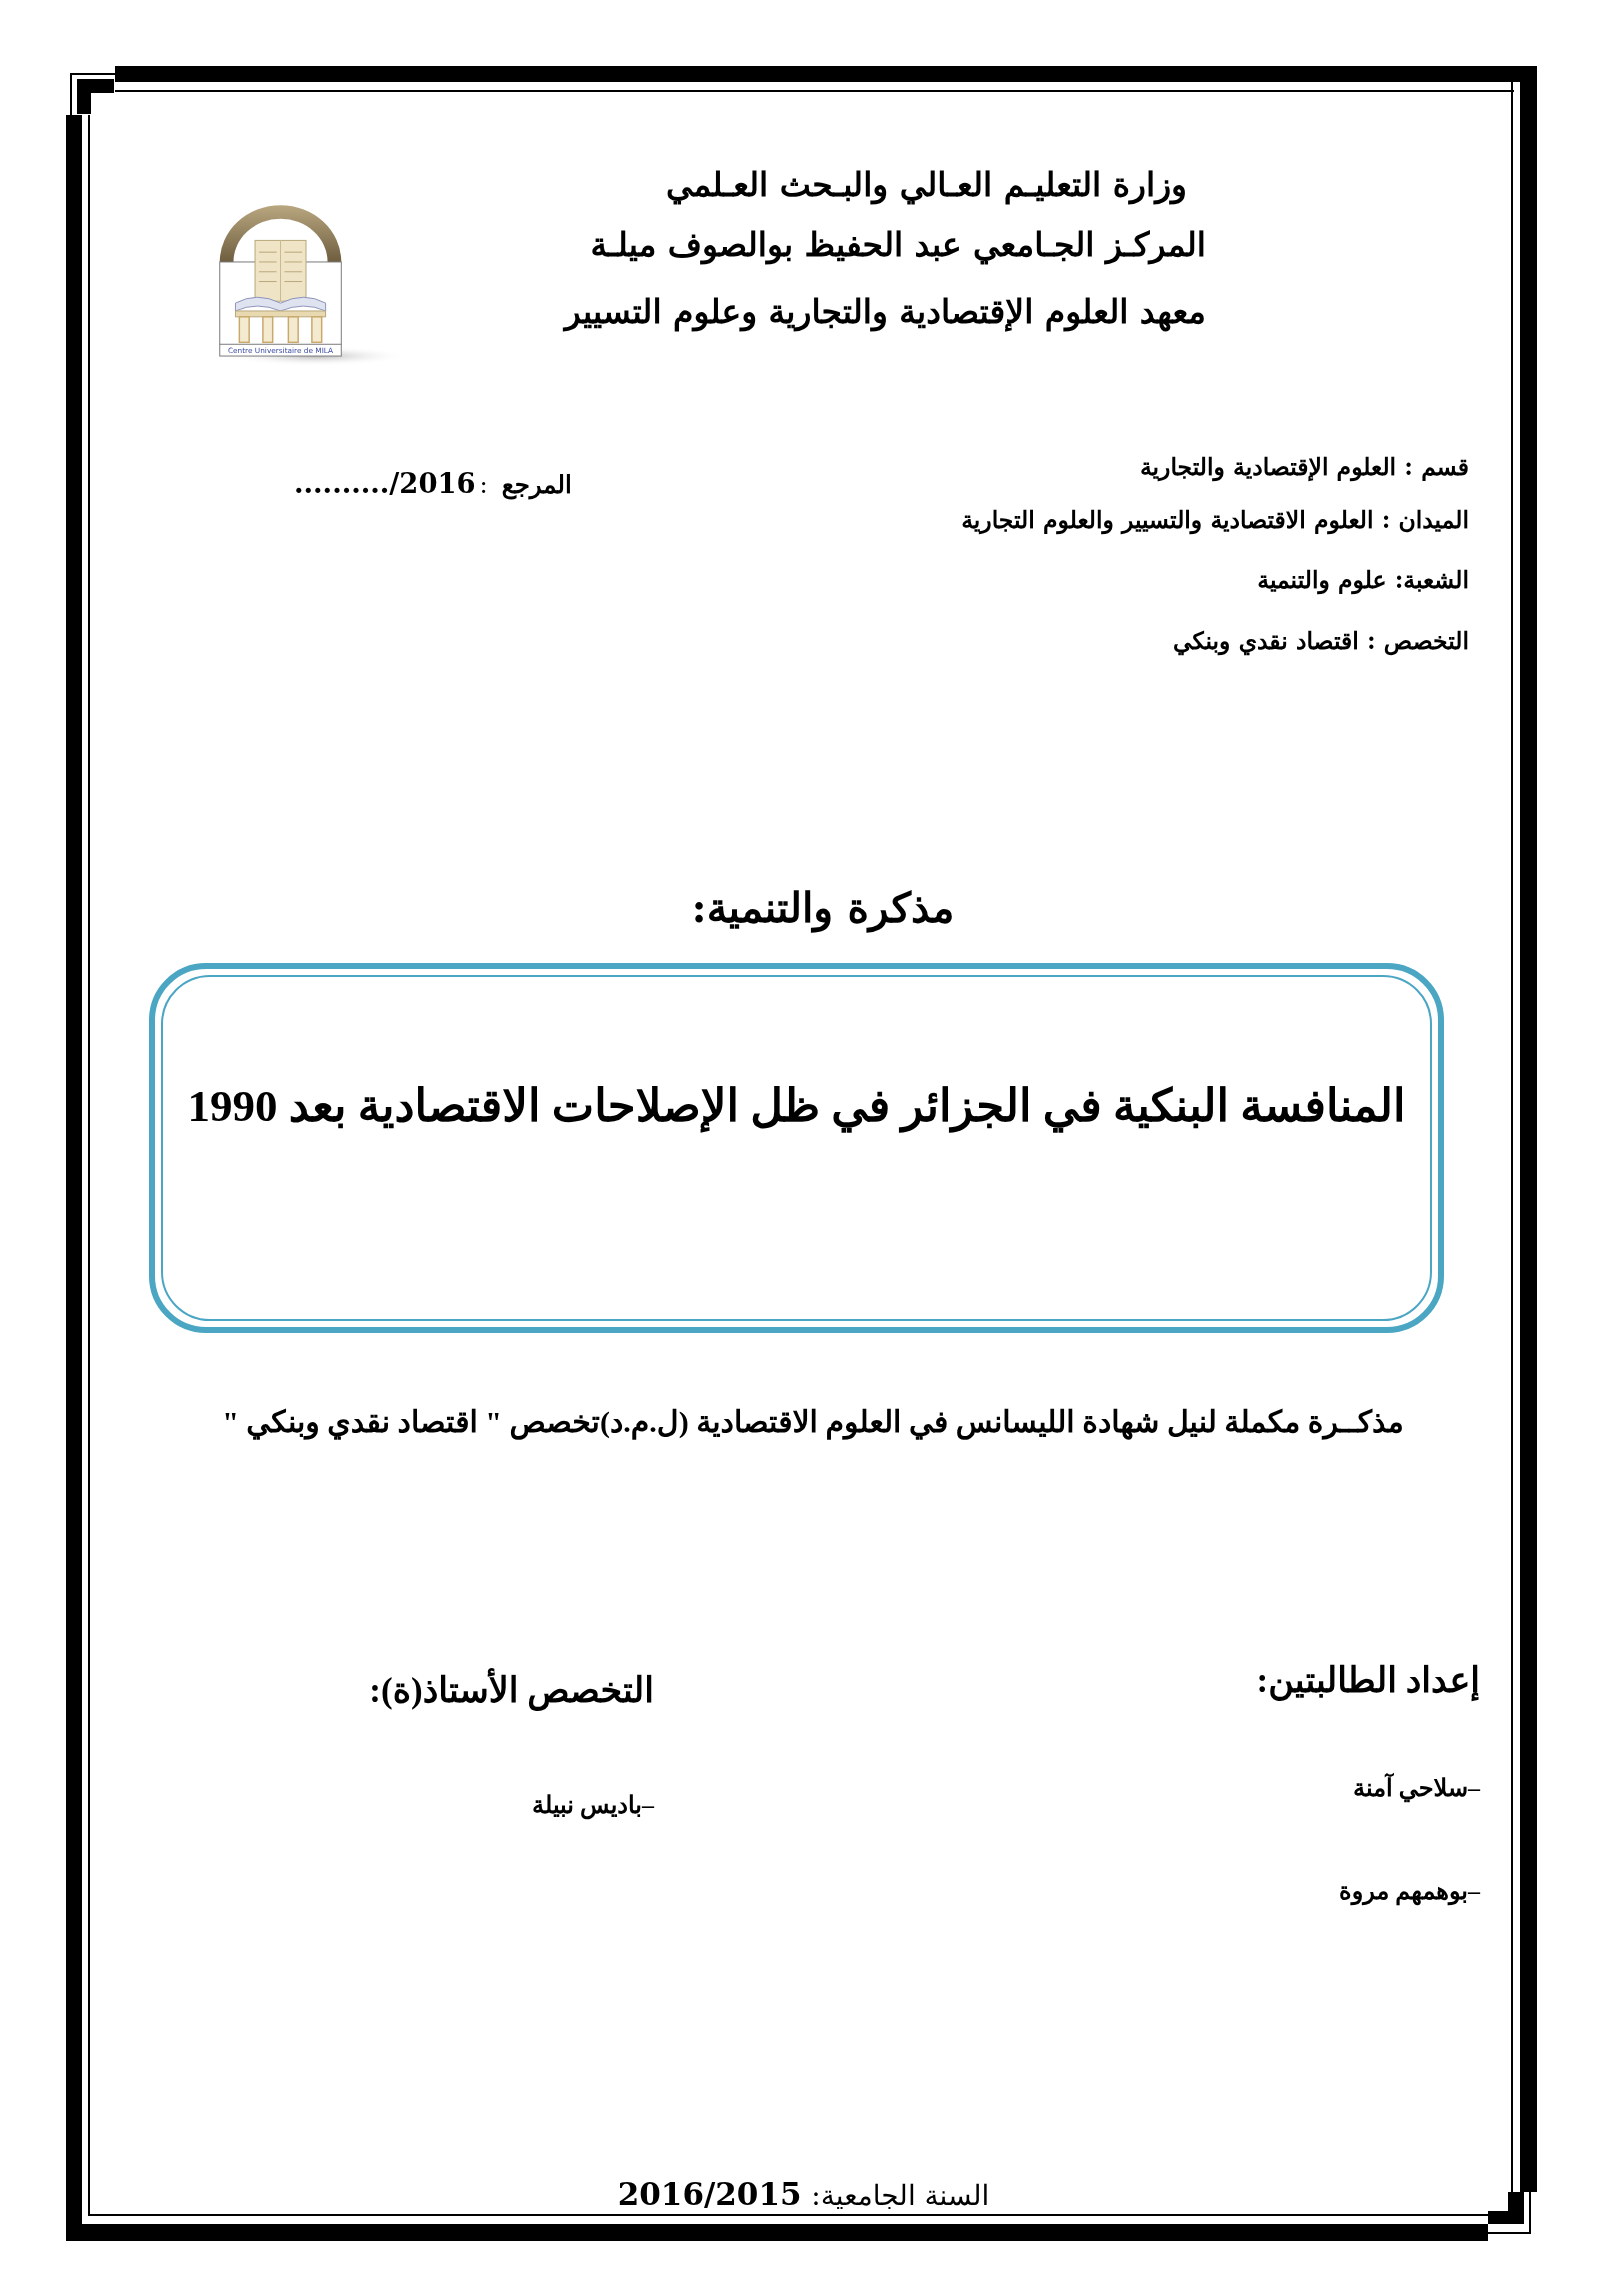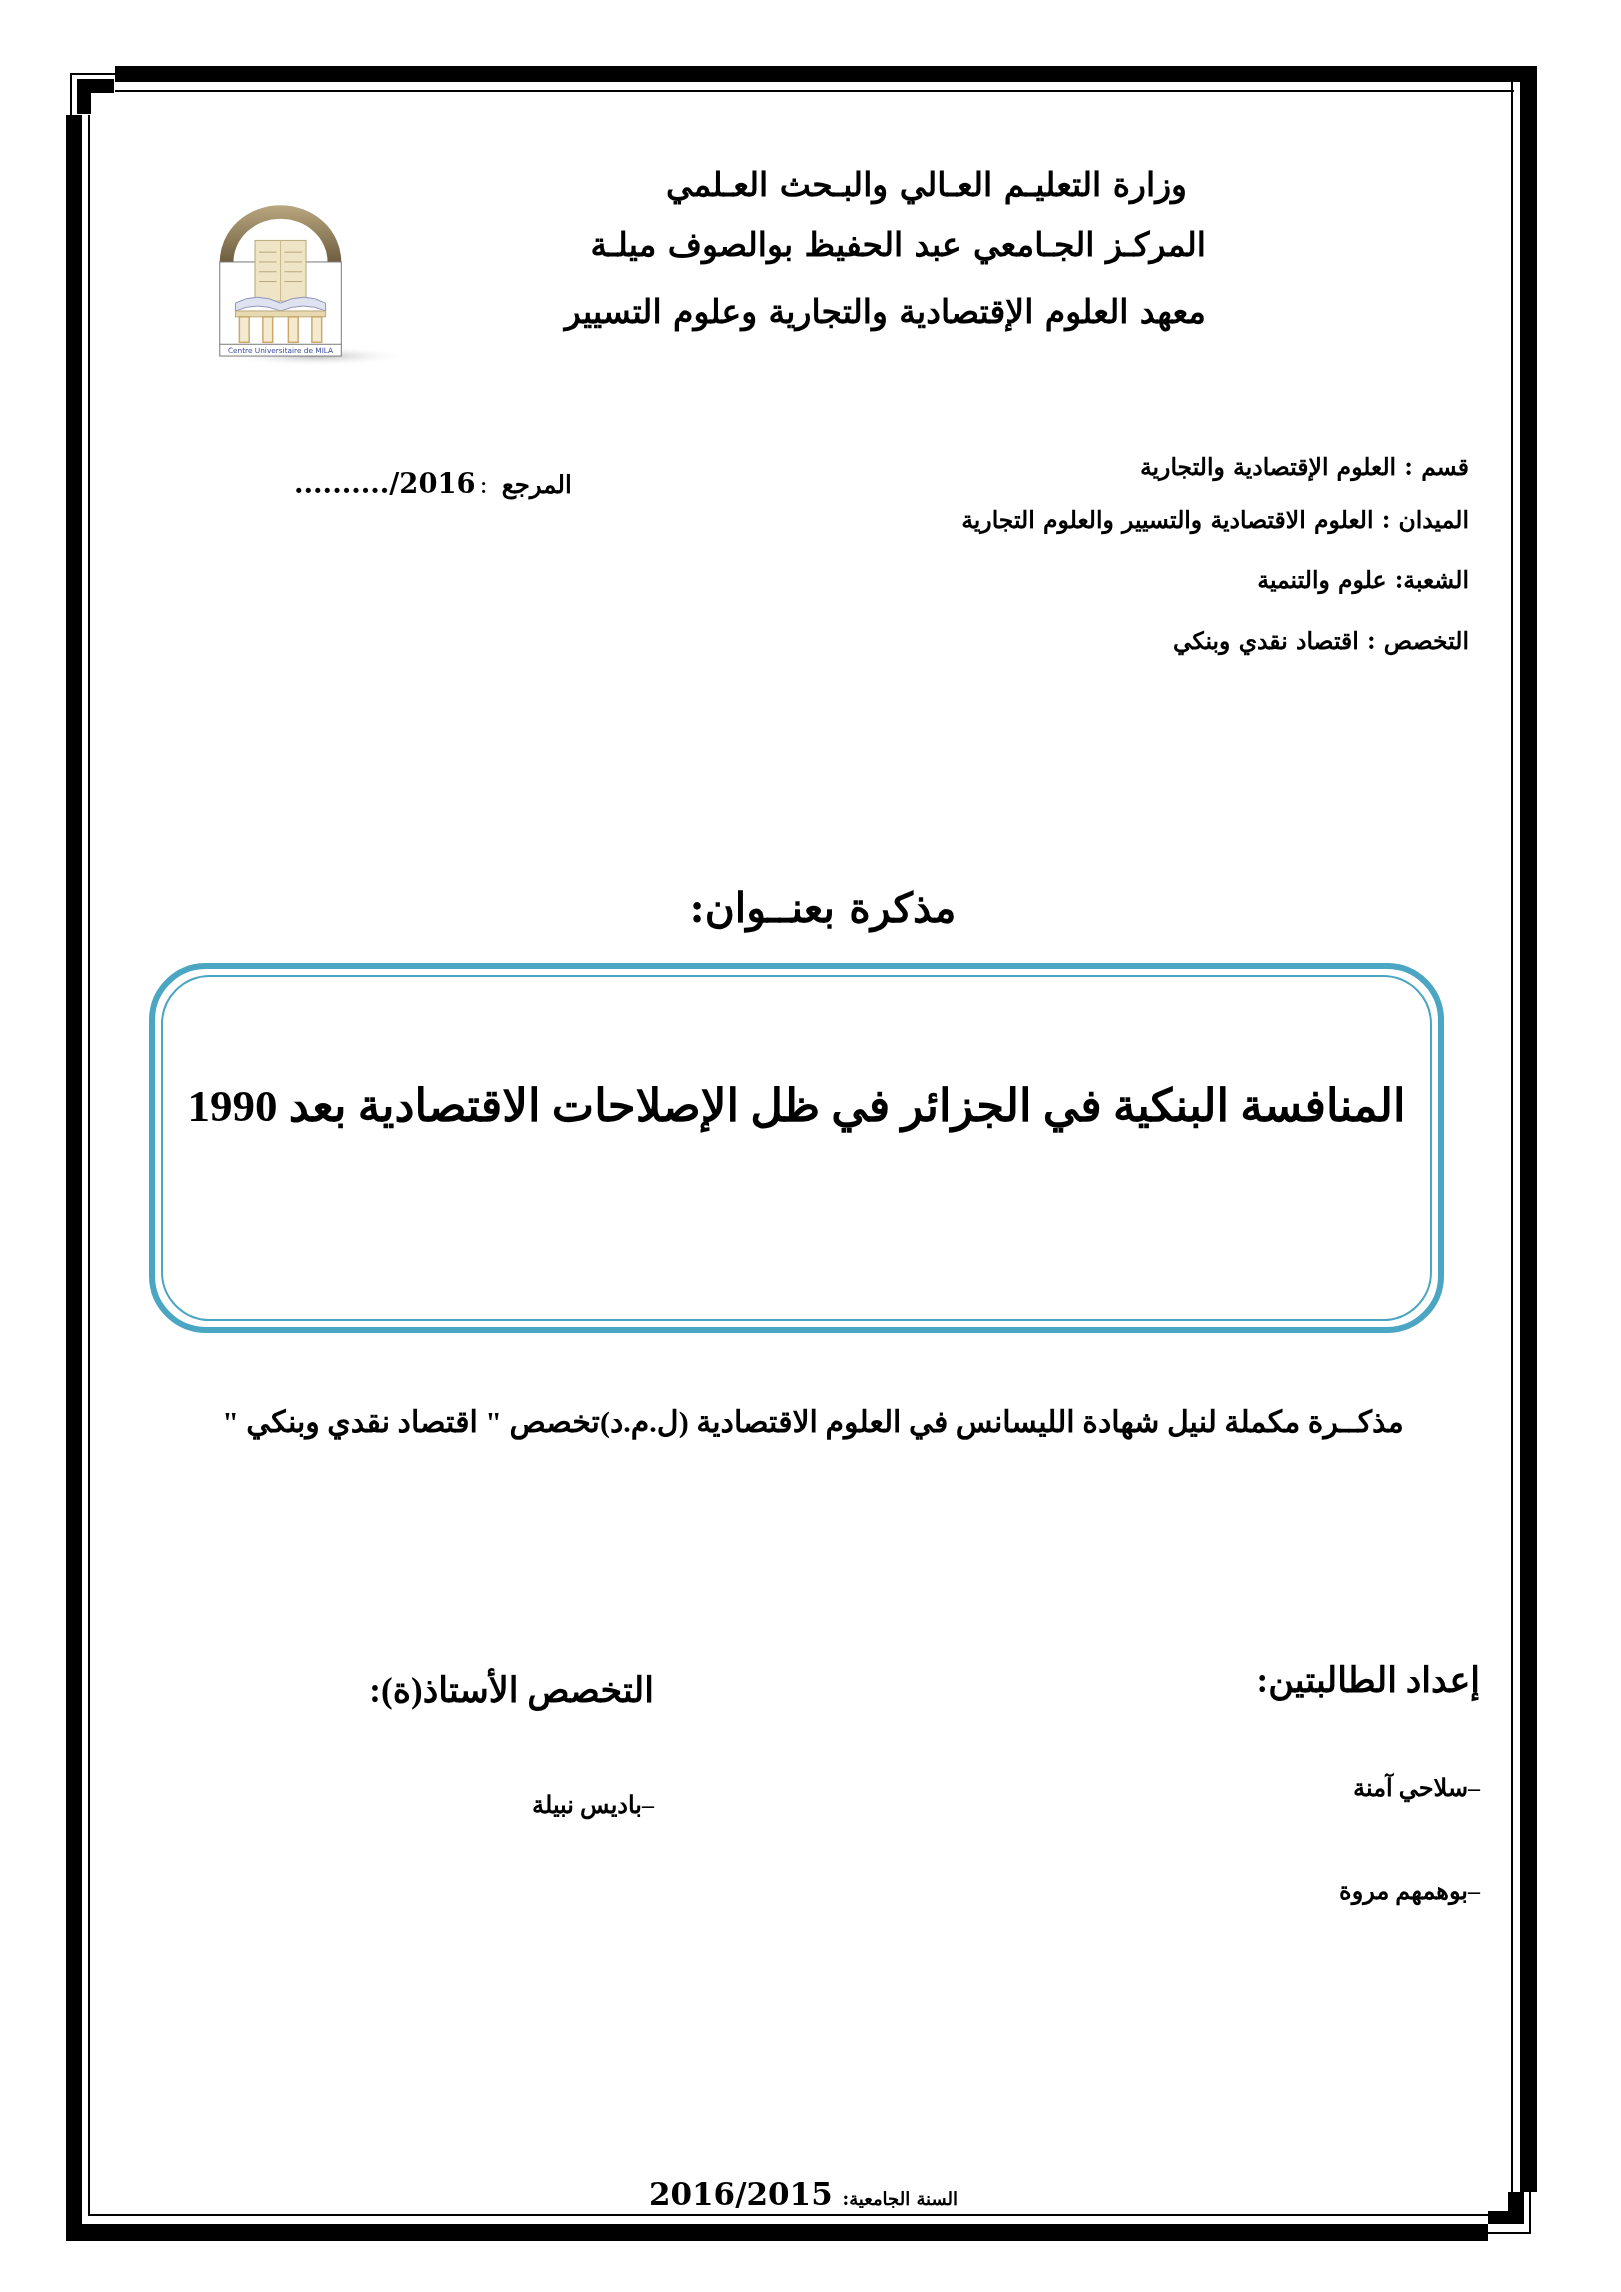--- a/index.html
+++ b/index.html
@@ -106,21 +106,21 @@
 <div class="info rtl" style="top:506px;">الميدان : العلوم الاقتصادية والتسيير والعلوم التجارية</div>
 <div class="info rtl" style="top:566px;">الشعبة: علوم والتنمية</div>
 <div class="info rtl" style="top:627px;">التخصص : اقتصاد نقدي وبنكي</div>
 
 <div class="ref" style="display:flex; align-items:baseline; gap:4px;">
   <span style="font-size:27.4px;">........../2016</span>
   <span style="font-weight:normal;">:</span>
   <span class="rtl" style="margin-left:9.8px;">المرجع</span>
 </div>
 
-<div class="memo rtl">مذكرة بعنــوان:</div>
+<div class="memo rtl">مذكرة والتنمية:</div>
 
 <div class="title-box">
   <div class="title-box-inner"></div>
   <div class="tline rtl" style="top:110px; font-size:45px; line-height:55px;">المنافسة البنكية في الجزائر في ظل الإصلاحات الاقتصادية بعد 1990</div>
 </div>
 
 <div class="statement rtl">مذكــرة مكملة لنيل شهادة الليسانس في العلوم الاقتصادية (ل.م.د)تخصص " اقتصاد نقدي وبنكي "</div>
 
 <div style="position:absolute; right:141px; top:1656px; text-align:right;">
   <div class="blockhead rtl" style="line-height:49px;">إعداد الطالبتين:</div>
@@ -128,15 +128,15 @@
   <div class="name rtl" style="position:absolute; right:0; top:211px; line-height:49px;">–بوهمهم مروة</div>
 </div>
 
 <div style="position:absolute; right:967px; top:1666px; text-align:right;">
   <div class="blockhead rtl" style="line-height:49px;">التخصص الأستاذ(ة):</div>
   <div class="name rtl" style="position:absolute; right:0; top:115px; line-height:49px;">–باديس نبيلة</div>
 </div>
 
 <div class="year" style="display:flex; justify-content:center; align-items:baseline; gap:9.8px;">
   <span style="font-size:31px;">2016/2015</span>
-  <span class="rtl" style="font-weight:bold; font-size:18px;">السنة الجامعية:</span>
+  <span class="rtl" style="font-weight:normal; font-size:28px;">السنة الجامعية:</span>
 </div>
 
 
 </body></html>

